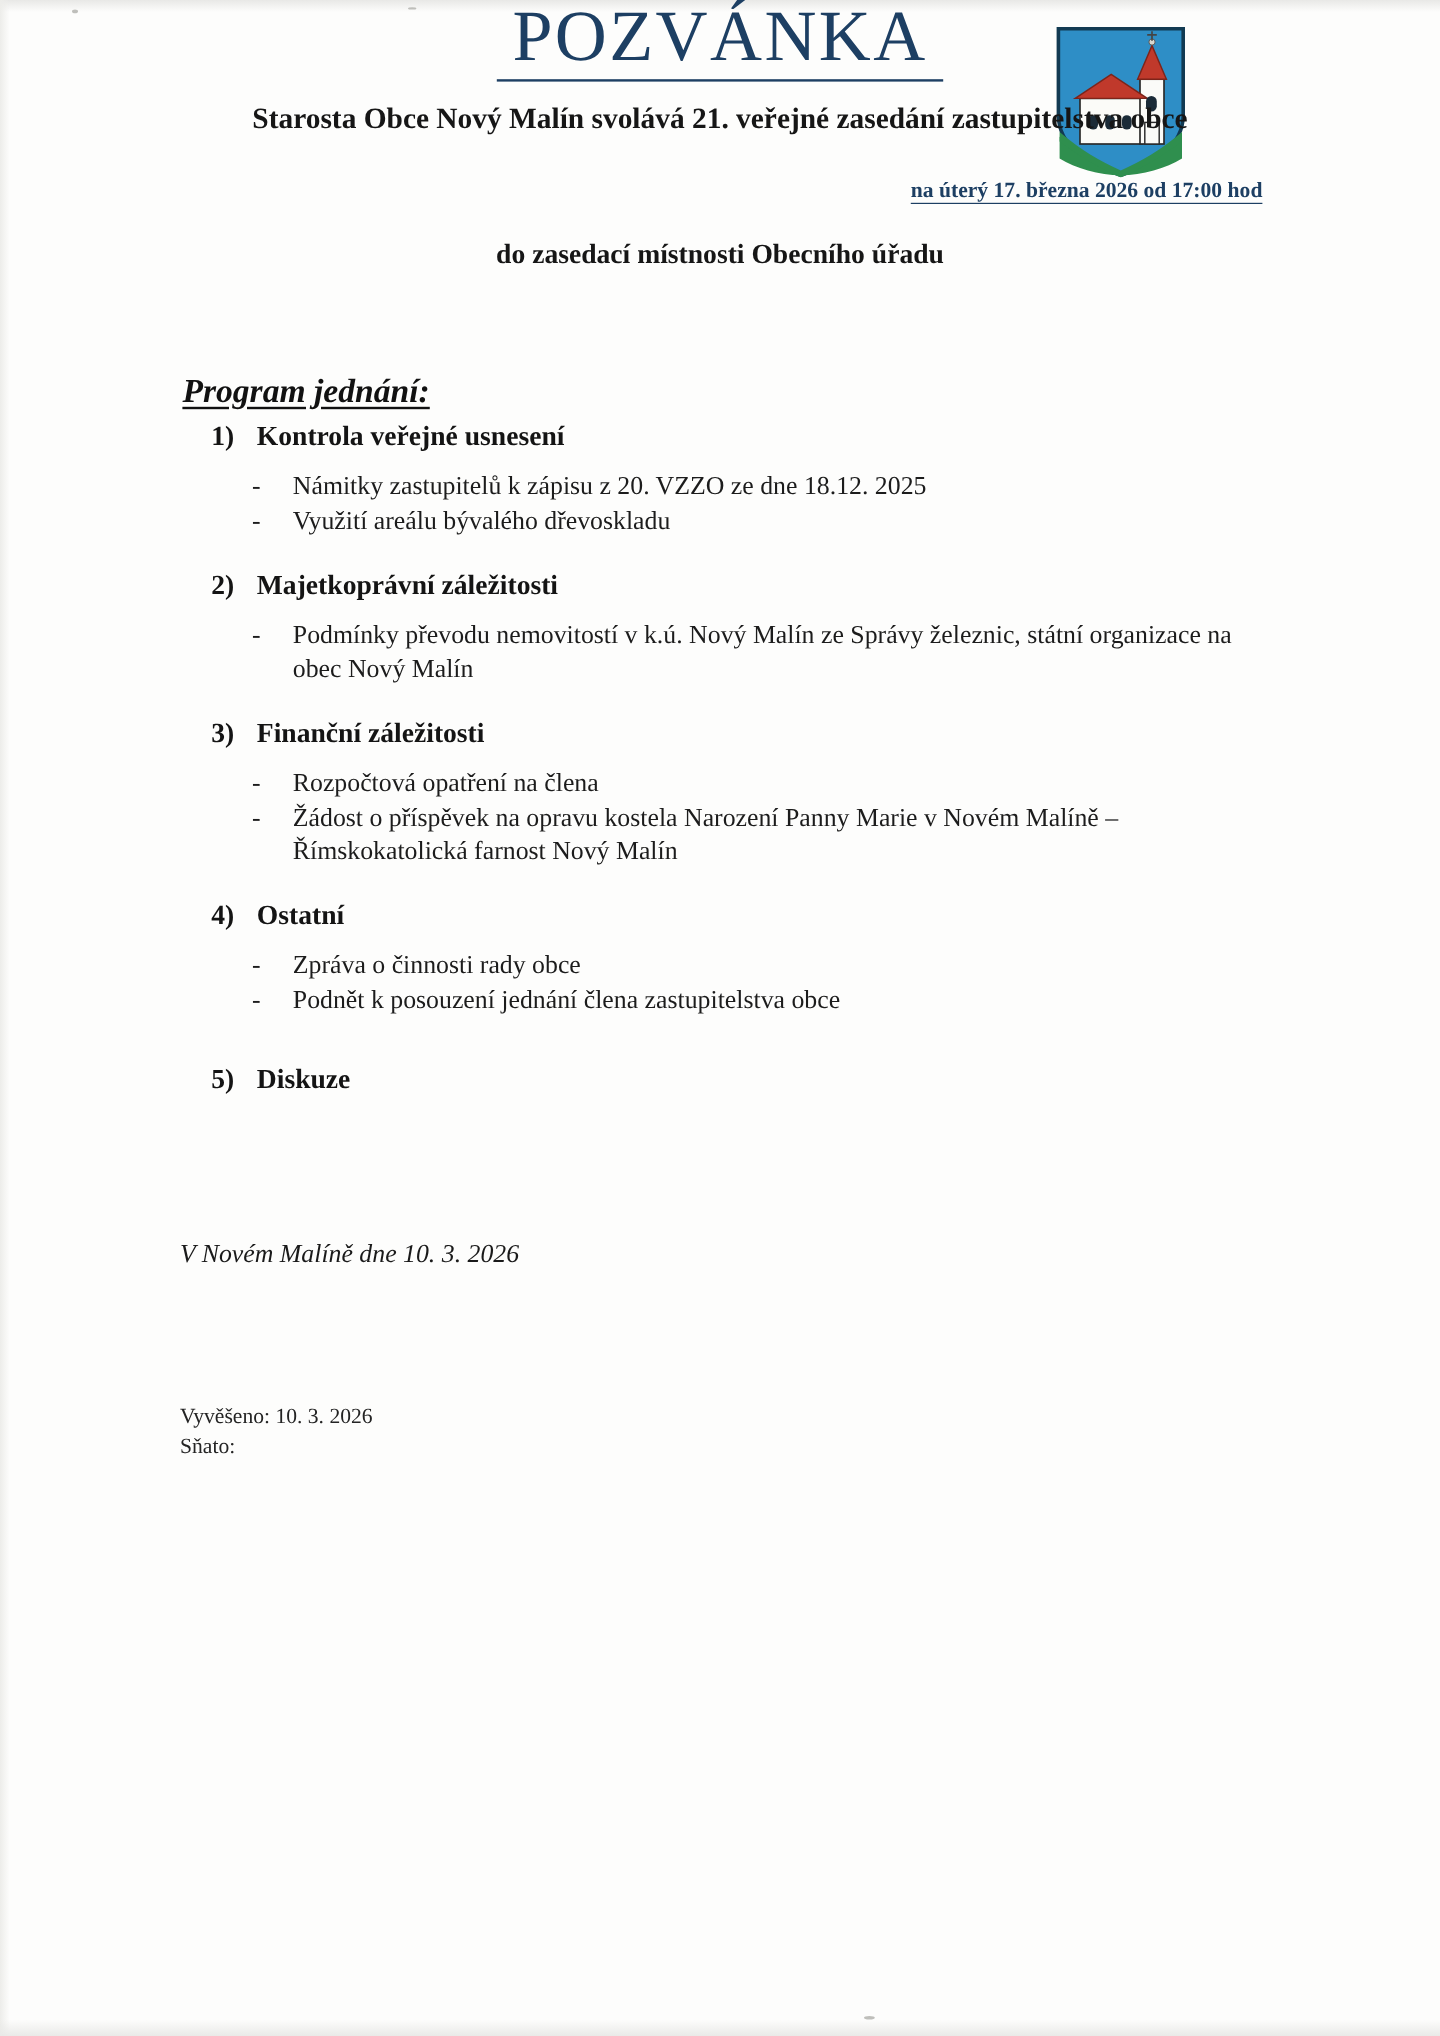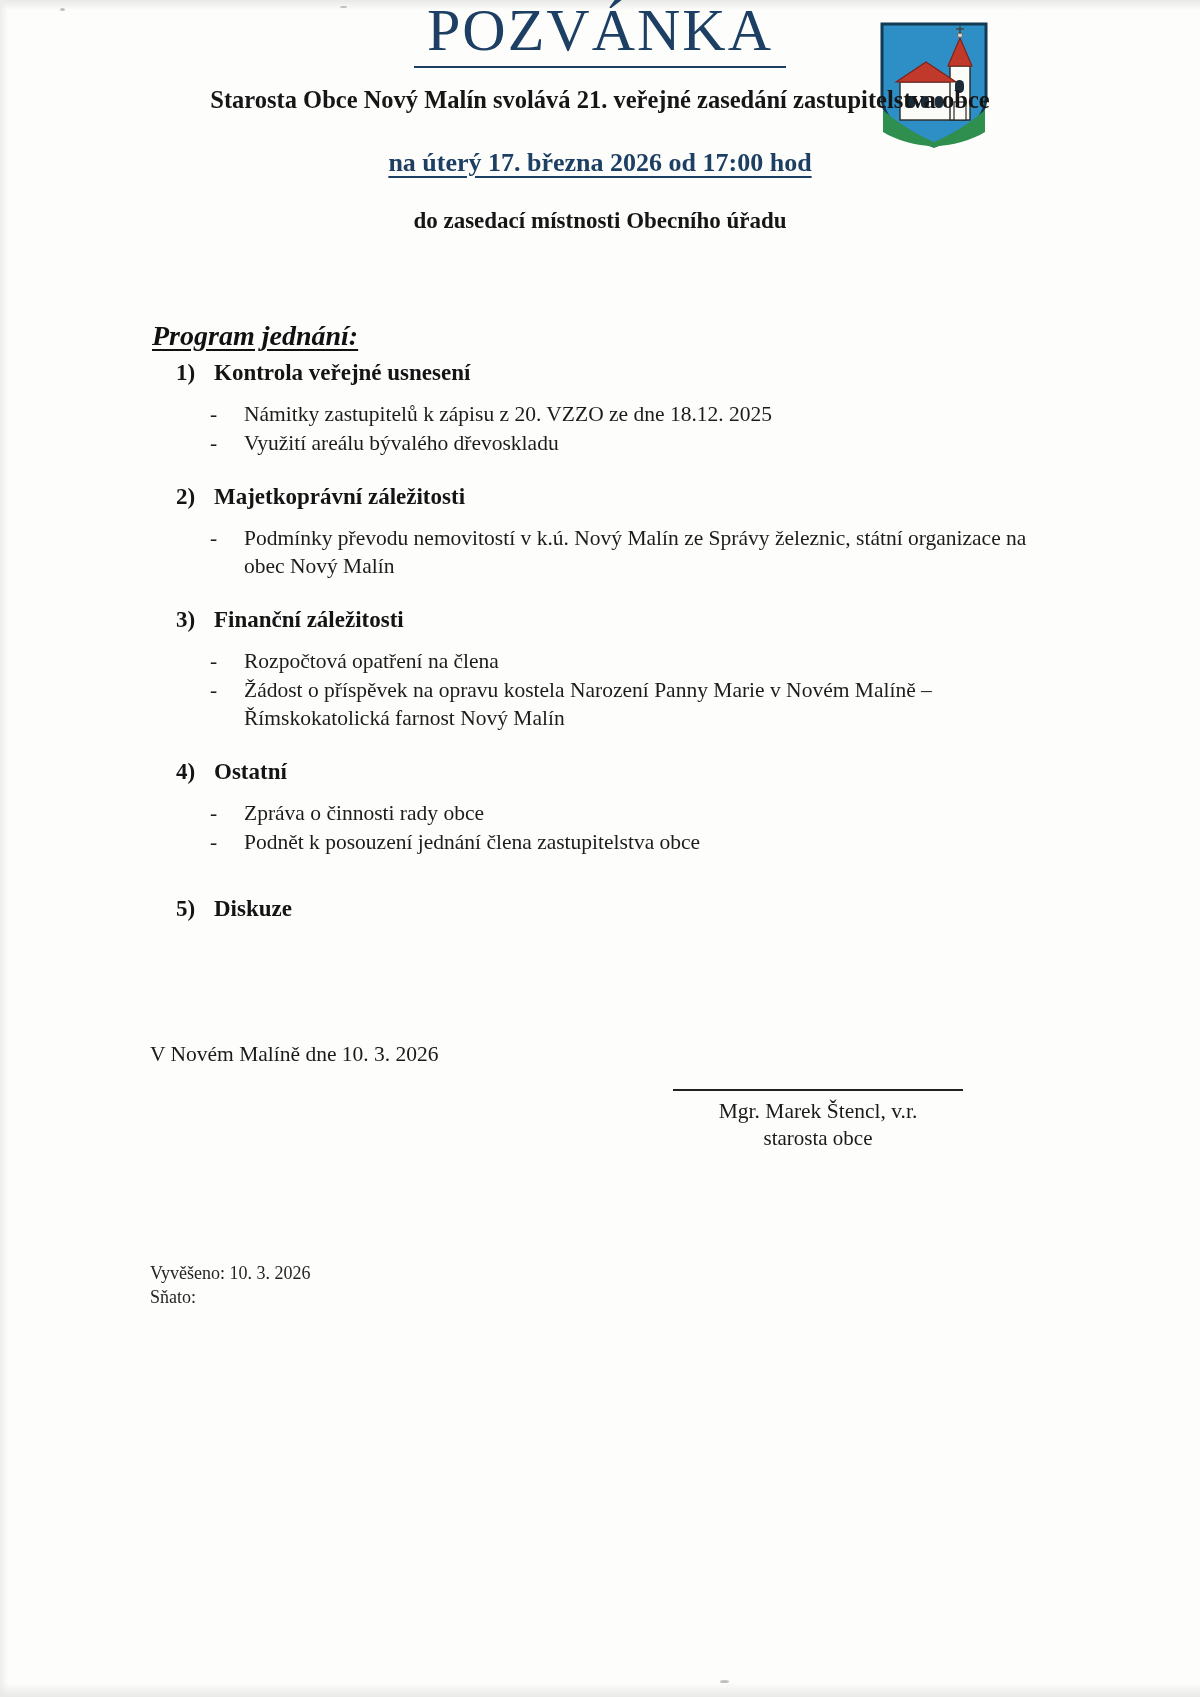--- a/index.html
+++ b/index.html
@@ -81,23 +81,23 @@
 
   .subtitle {
     text-align: center;
     font-weight: bold;
     font-size: 24.5px;
     margin-top: 18px;
     color: #161616;
   }
 
   .datetime {
-    text-align: center;
-    font-weight: bold;
-    font-size: 26px;
+    text-align: right;
+    font-weight: bold;
+    font-size: 18px;
     color: #1d3f63;
     margin-top: 34px;
     text-decoration: underline;
     text-underline-offset: 5px;
   }
 
   .place {
     text-align: center;
     font-weight: bold;
     font-size: 23px;
@@ -151,20 +151,21 @@
     flex: none;
   }
   .bullet-text { flex: 1; }
 
   .gap-after-4 { height: 40px; }
 
   .place-date {
     margin-top: 120px;
     font-size: 21.5px;
     margin-left: 2px;
+    font-style: italic;
   }
 
   .sign-block {
     margin-top: 22px;
     margin-left: 520px;
     width: 300px;
     text-align: center;
   }
   .sign-line {
     height: 1.6px;
@@ -306,25 +307,20 @@
         <div class="agenda-title">
           <span class="agenda-num">5)</span>
           <span>Diskuze</span>
         </div>
       </div>
 
     </div>
 
     <div class="place-date">V Novém Malíně dne 10. 3. 2026</div>
 
-    <div class="sign-block">
-      <div class="sign-line"></div>
-      <div class="sign-name">Mgr. Marek Štencl, v.r.</div>
-      <div class="sign-role">starosta obce</div>
-    </div>
 
     <div class="footer">
       <div>Vyvěšeno: 10. 3. 2026</div>
       <div>Sňato:</div>
     </div>
 
   </div>
 </div>
 
 </body></html>

